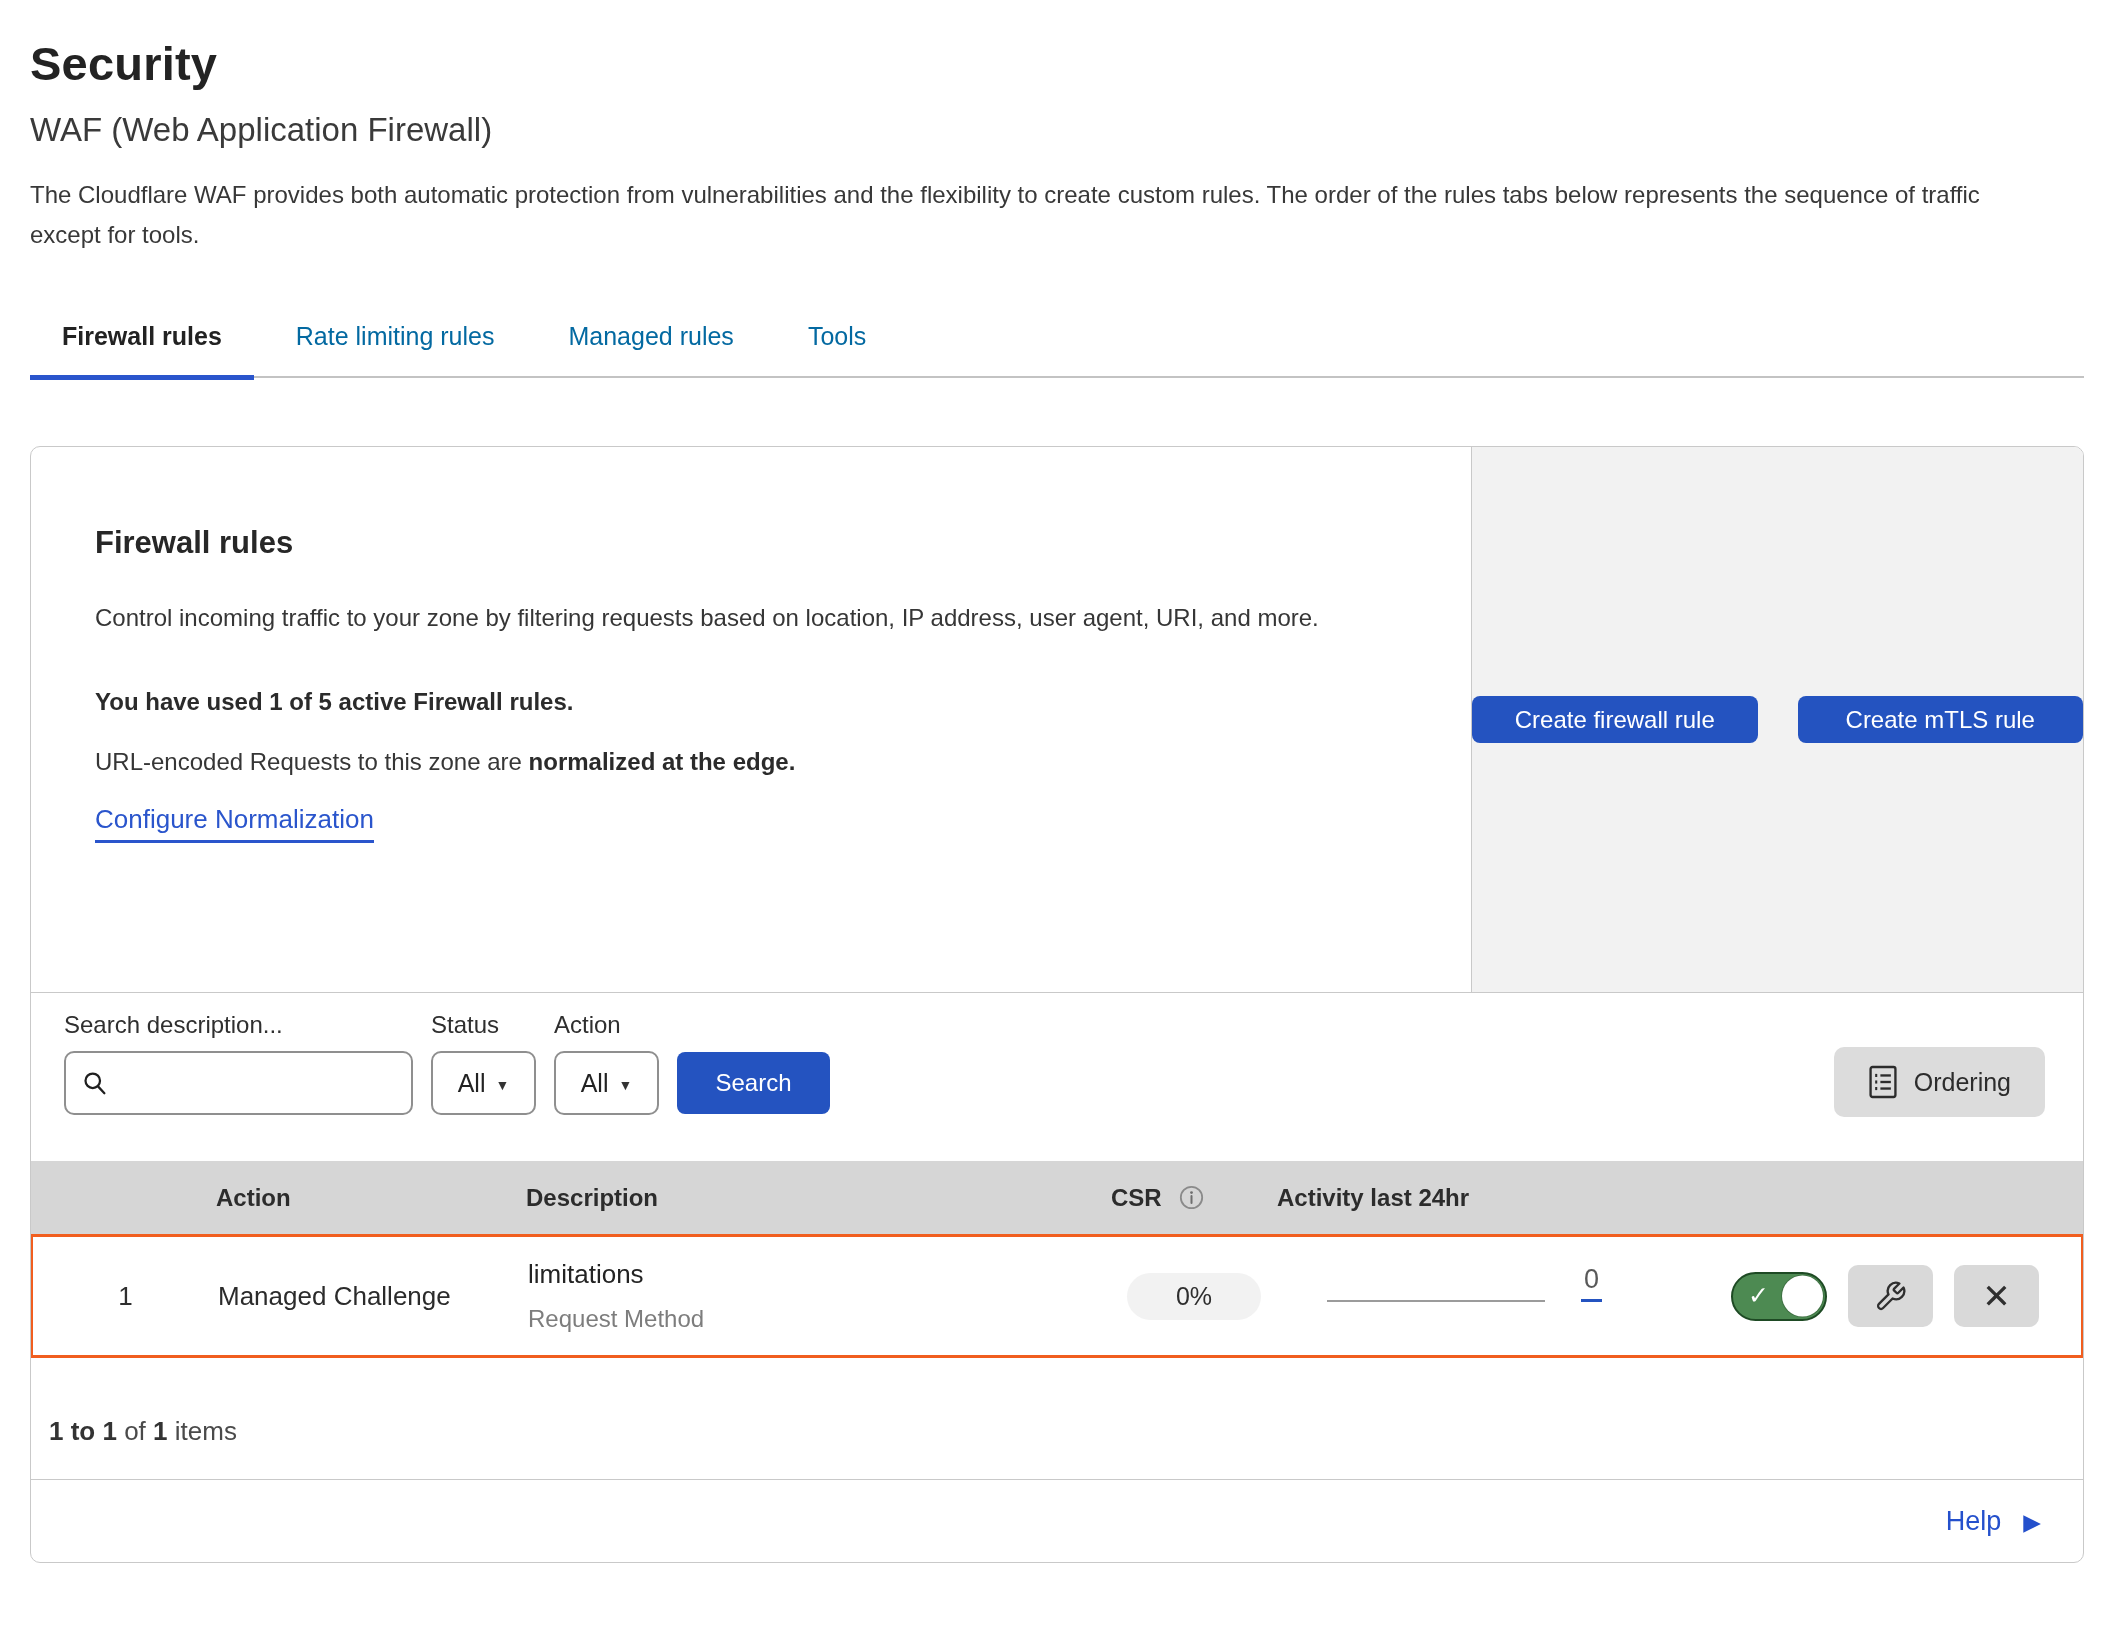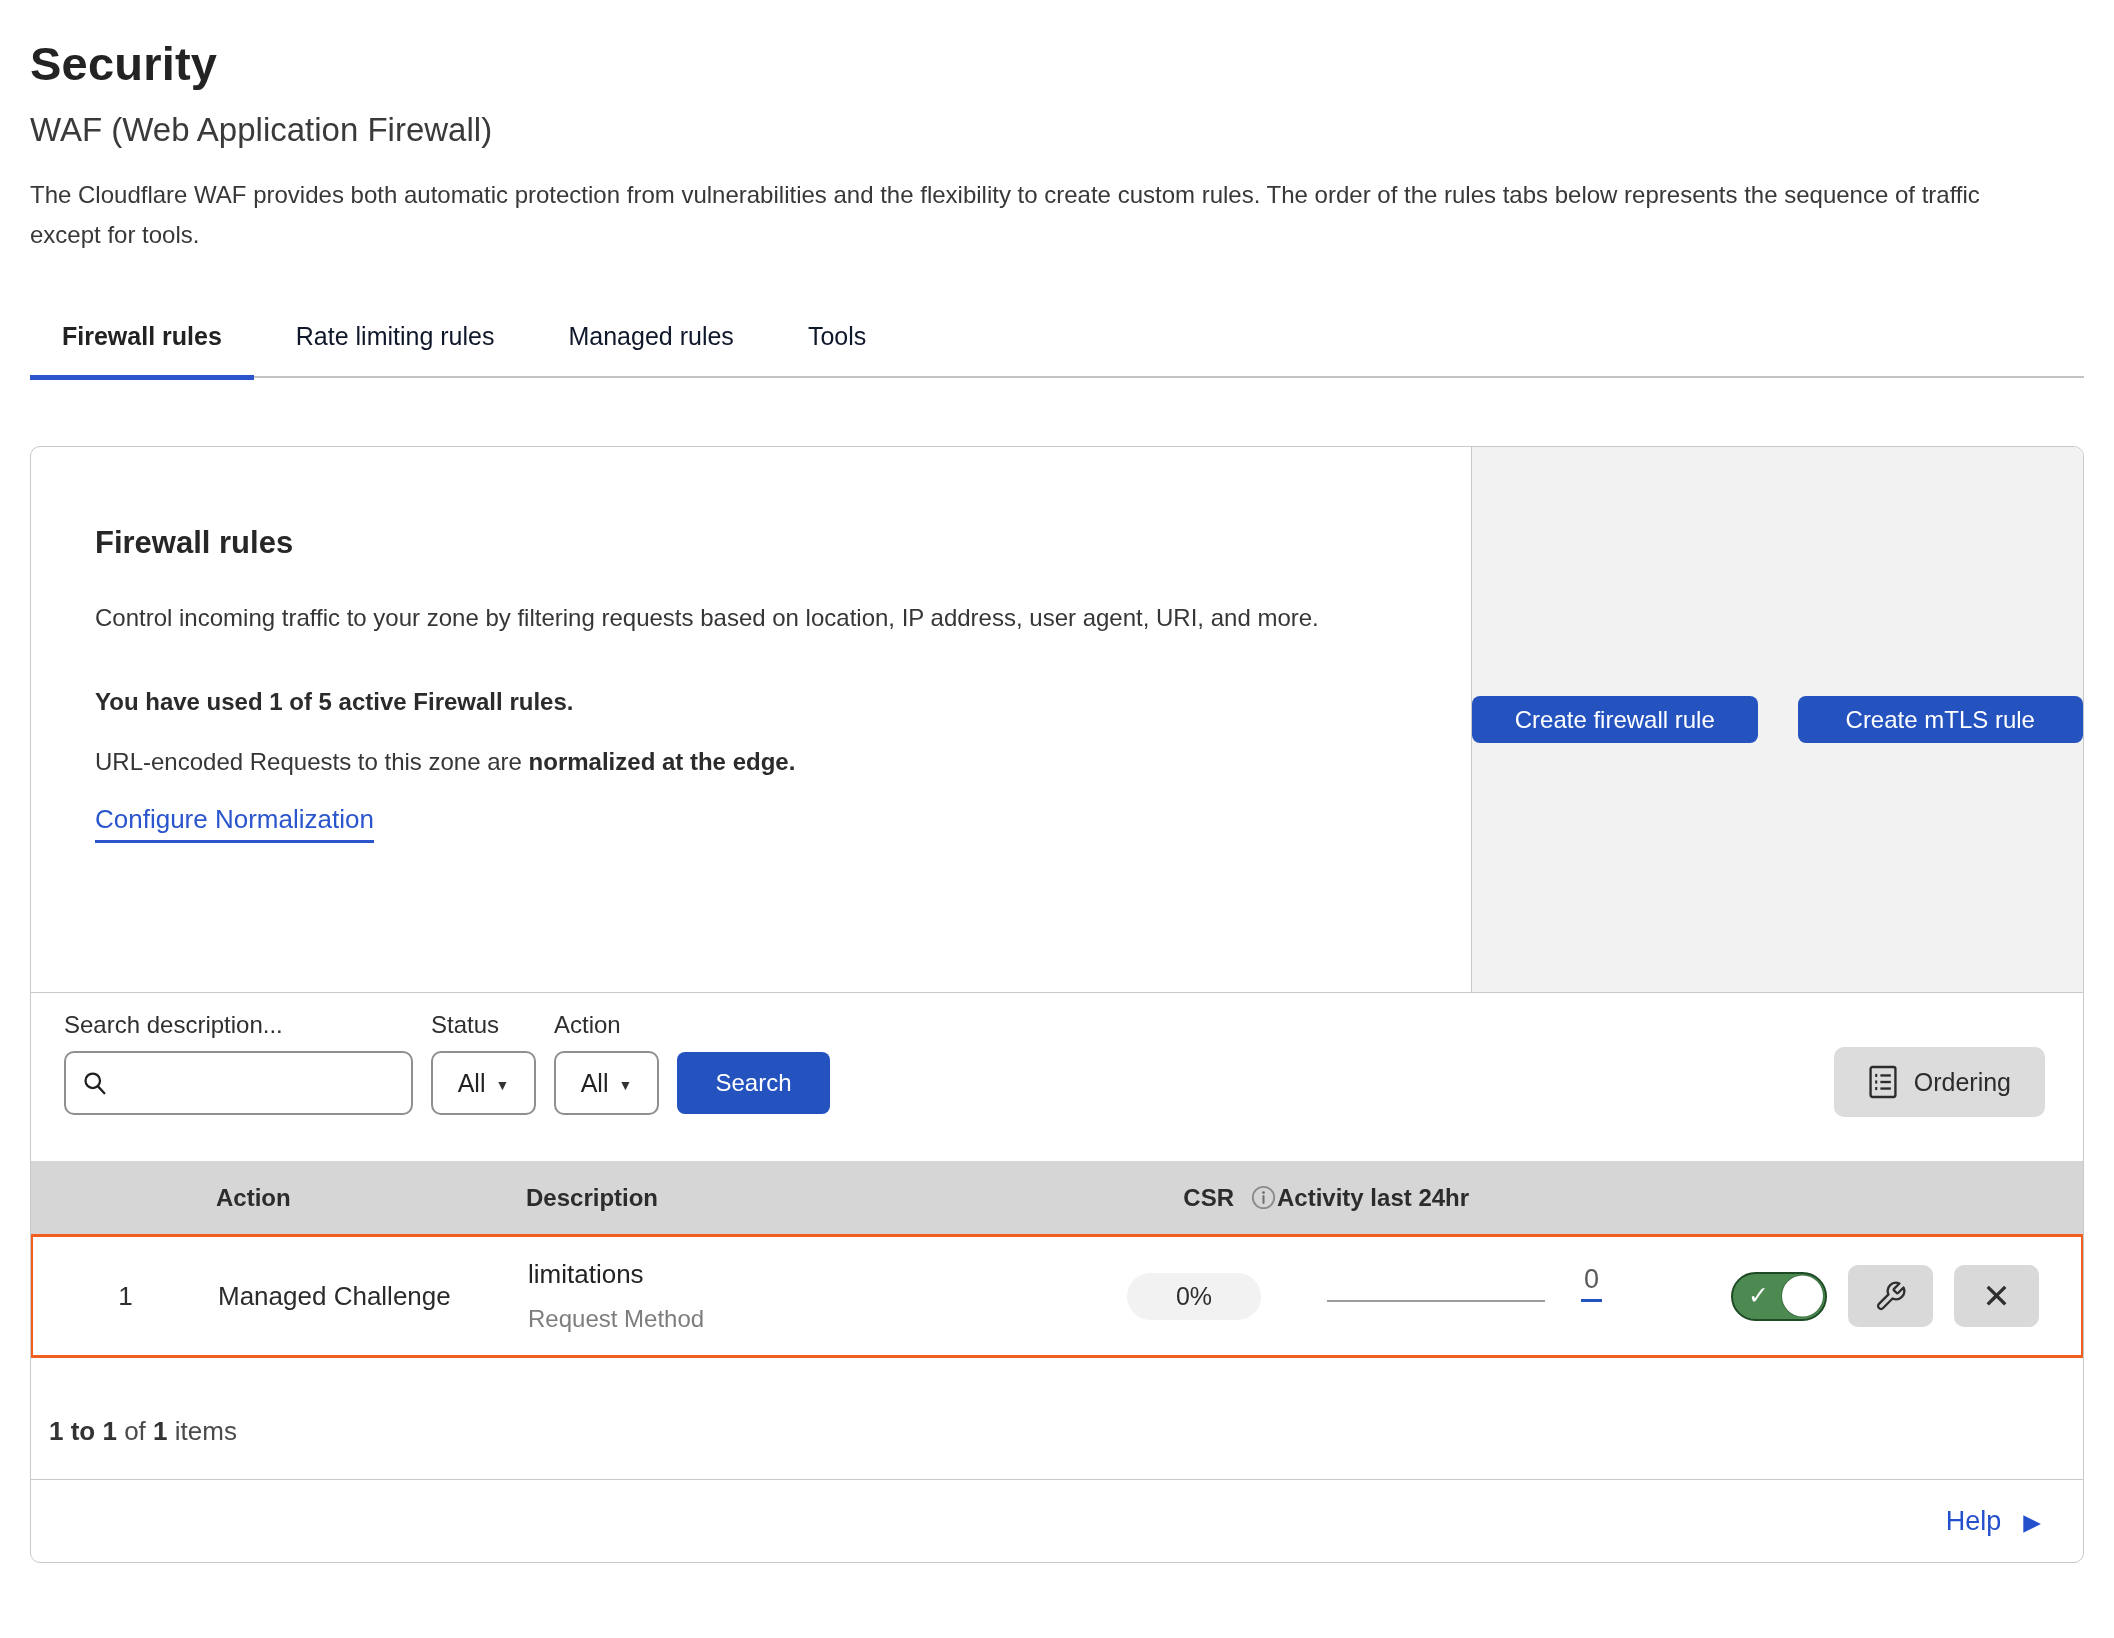--- a/index.html
+++ b/index.html
@@ -13,21 +13,21 @@
   .page { padding:36px 30px 0 30px; }
 
   
   .h1 { font-size:47px; font-weight:700; color:#232323; letter-spacing:.2px; }
   .h2 { font-size:33px; font-weight:400; color:#3a3a3a; margin-top:20px; }
   .page-desc { font-size:24px; color:#383838; margin-top:26px; line-height:1.68; max-width:2010px; }
 
   
   .tabs { display:flex; margin-top:52px; border-bottom:2px solid #c3c3c3; }
   .tab {
-    font-size:25px; color:#0f172a; padding:14px 32px 24px 32px;
+    font-size:25px; color:#0369a1; padding:14px 32px 24px 32px;
     border-bottom:5px solid transparent; margin-bottom:-3.5px;
     cursor:pointer; white-space:nowrap;
   }
   .tab.active { font-weight:700; color:#222; border-bottom-color:#2a55cc; }
   .tab + .tab { margin-left:10px; }
 
   
   .card {
     margin-top:68px; border:1.5px solid #c9c9c9; border-radius:10px;
     overflow:hidden; background:#fff;
@@ -80,21 +80,21 @@
   }
   .btn-ordering {
     margin-left:auto; height:70px; padding:0 34px; background:#dcdcdc; color:#2c2c2c;
     border:none; border-radius:10px; font-size:25px; font-family:inherit; cursor:pointer;
     display:flex; align-items:center; gap:16px; margin-bottom:-2px;
   }
 
   
   .cols { display:grid; grid-template-columns:185px 310px 585px 166px 340px 1fr; align-items:center; }
   .thead { background:#d6d6d6; height:73px; font-size:24px; font-weight:700; color:#2c2c2c; }
-  .th-csr { display:flex; align-items:center; gap:16px;justify-content:flex-end; }
+  .th-csr { display:flex; align-items:center; gap:16px; }
   .info-icon { display:inline-flex; cursor:pointer; }
   .trow { border:3px solid #f15e1f; min-height:124px; background:#fff; margin:0 -1px; }
   .cell-num { text-align:center; font-size:26px; color:#2e2e2e; }
   .cell-action { font-size:26px; color:#2b2b2b; }
   .cell-desc .d1 { font-size:26px; color:#232323; }
   .cell-desc .d2 { font-size:24px; color:#7d7d7d; margin-top:15px; }
   .csr-pill {
     display:inline-block; background:#f2f2f2; border-radius:999px;
     font-size:25px; color:#2e2e2e; padding:9px 0; width:134px; text-align:center; margin-left:14px;
   }

